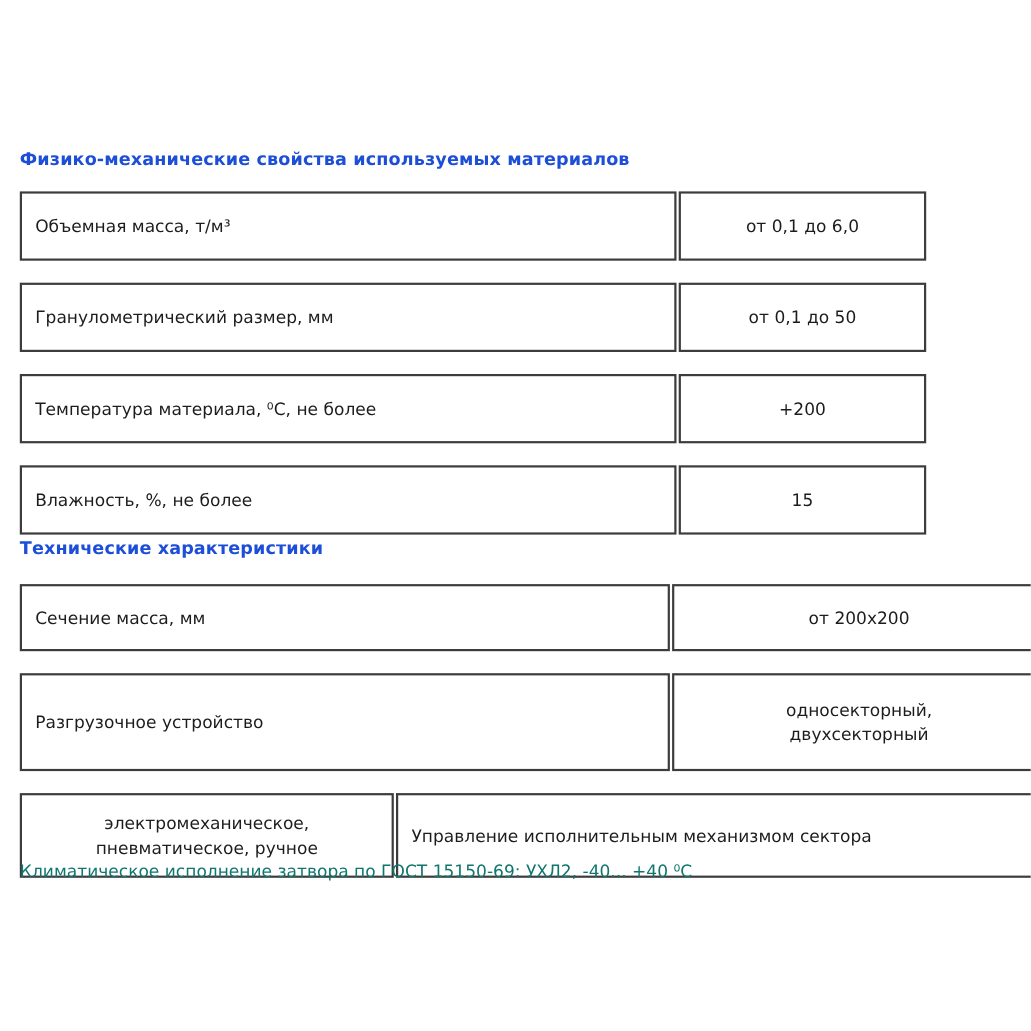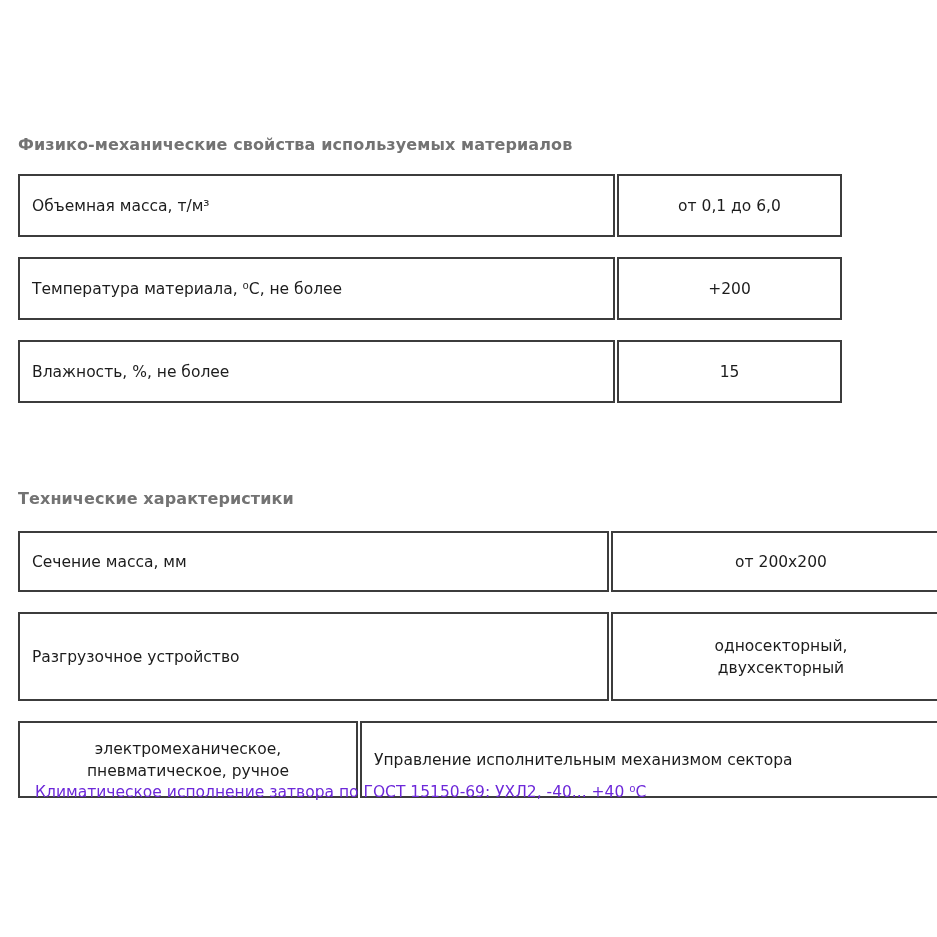--- a/index.html
+++ b/index.html
@@ -10,21 +10,21 @@
     position: relative;
     font-family: "DejaVu Sans", "Liberation Sans", sans-serif;
     color: #1c1c1c;
     overflow: hidden;
   }
   .heading {
     position: absolute;
     left: 18px;
     font-size: 16px;
     font-weight: bold;
-    color: #737373;
+    color: #1d4ed8;
     letter-spacing: 0.1px;
     white-space: nowrap;
   }
   #heading-1 { top: 135px; }
   #heading-2 { top: 489px; }
 
   .tbl { position: absolute; left: 18px; }
   #table-1 { top: 174px; }
   #table-2 { top: 531px; }
 
@@ -55,36 +55,40 @@
   #table-1 .value { width: 225px; }
 
   #table-2 .label { width: 591px; }
   #table-2 .value { width: 340px; }
   #table-2 .row-0 { height: 61px; }
   #table-2 .row-1 { height: 89px; }
   #table-2 .row-2 { height: 77px; }
 
   .footer-note {
     position: absolute;
-    left: 35px;
+    left: 18px;
     top: 783px;
     font-size: 15.5px;
-    color: #6d28d9;
+    color: #0f766e;
     white-space: nowrap;
   }
 </style>
 </head>
 <body>
 
 <div class="heading" id="heading-1">Физико-механические свойства используемых материалов</div>
 
 <div class="tbl" id="table-1">
   <div class="row">
     <div class="cell label">Объемная масса, т/м³</div>
     <div class="cell value">от 0,1 до 6,0</div>
+  </div>
+  <div class="row">
+    <div class="cell label">Гранулометрический размер, мм</div>
+    <div class="cell value">от 0,1 до 50</div>
   </div>
   <div class="row">
     <div class="cell label">Температура материала, ⁰С, не более</div>
     <div class="cell value">+200</div>
   </div>
   <div class="row">
     <div class="cell label">Влажность, %, не более</div>
     <div class="cell value">15</div>
   </div>
 </div>

